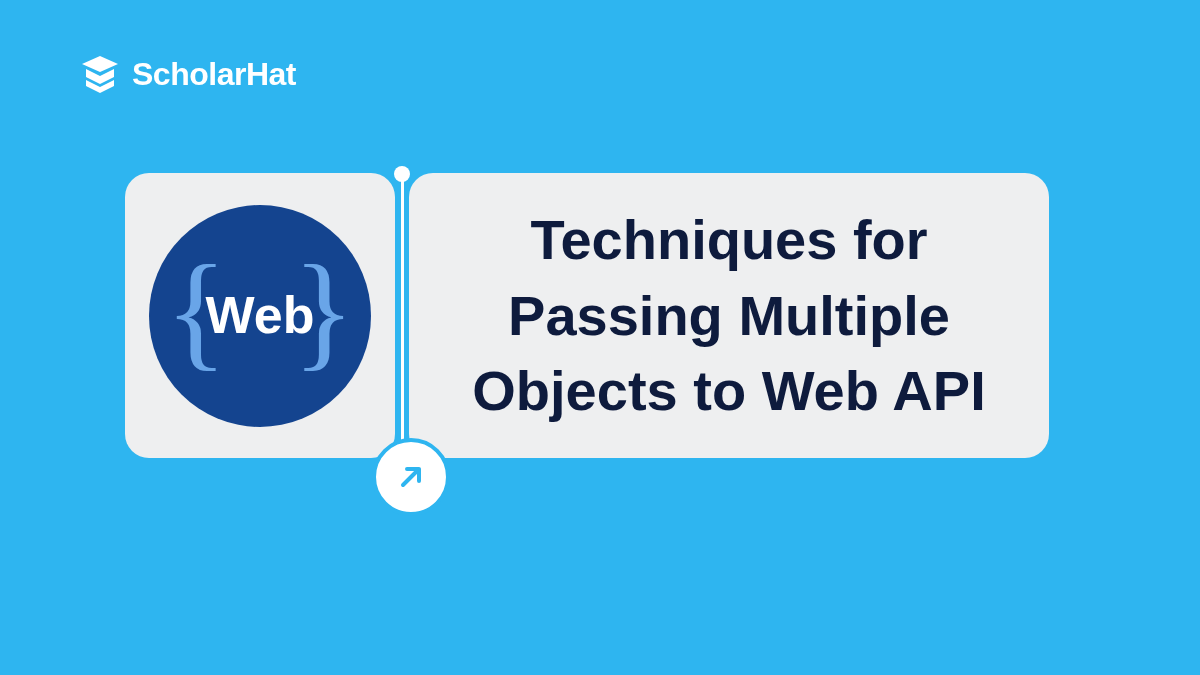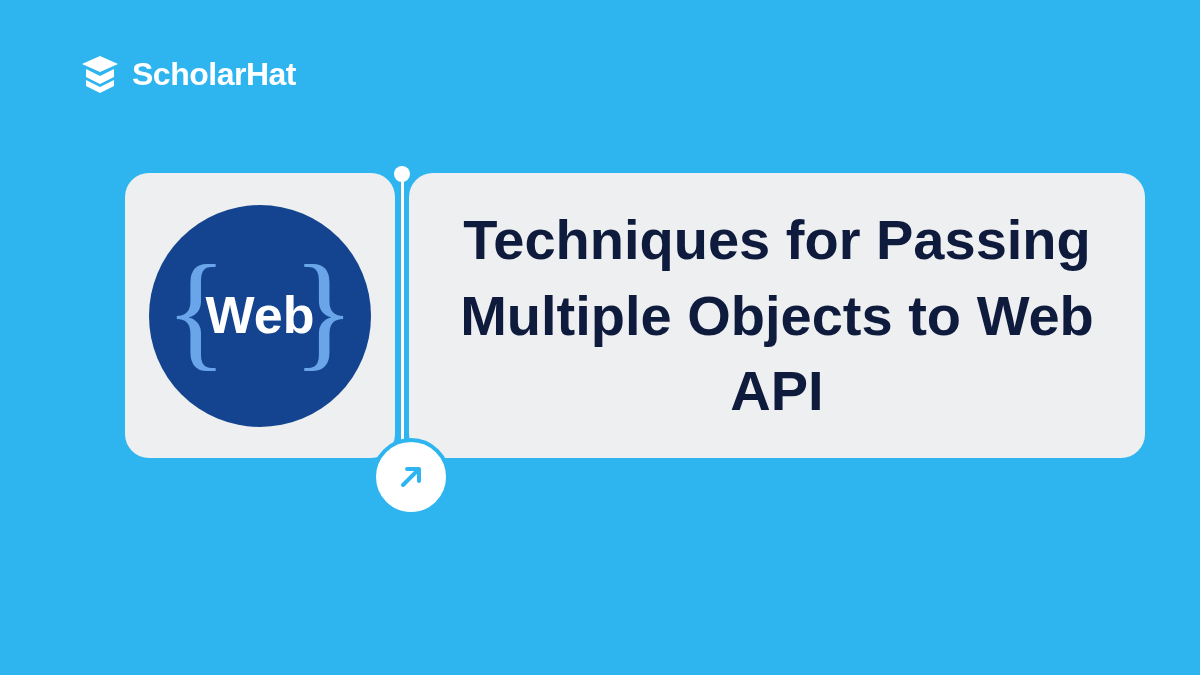--- a/index.html
+++ b/index.html
@@ -101,21 +101,21 @@
       width: 16px;
       height: 16px;
       background-color: #ffffff;
       border-radius: 50%;
       position: absolute;
       top: -7px;
       left: 50%;
       transform: translateX(-50%);
     }
     .right-card {
-      width: 736px;
+      width: 640px;
       height: 285px;
       background-color: #EEEFF0;
       border-radius: 24px;
       display: flex;
       align-items: center;
       justify-content: center;
       padding: 30px 40px;
     }
     .title-text {
       color: #0E1B3D;

